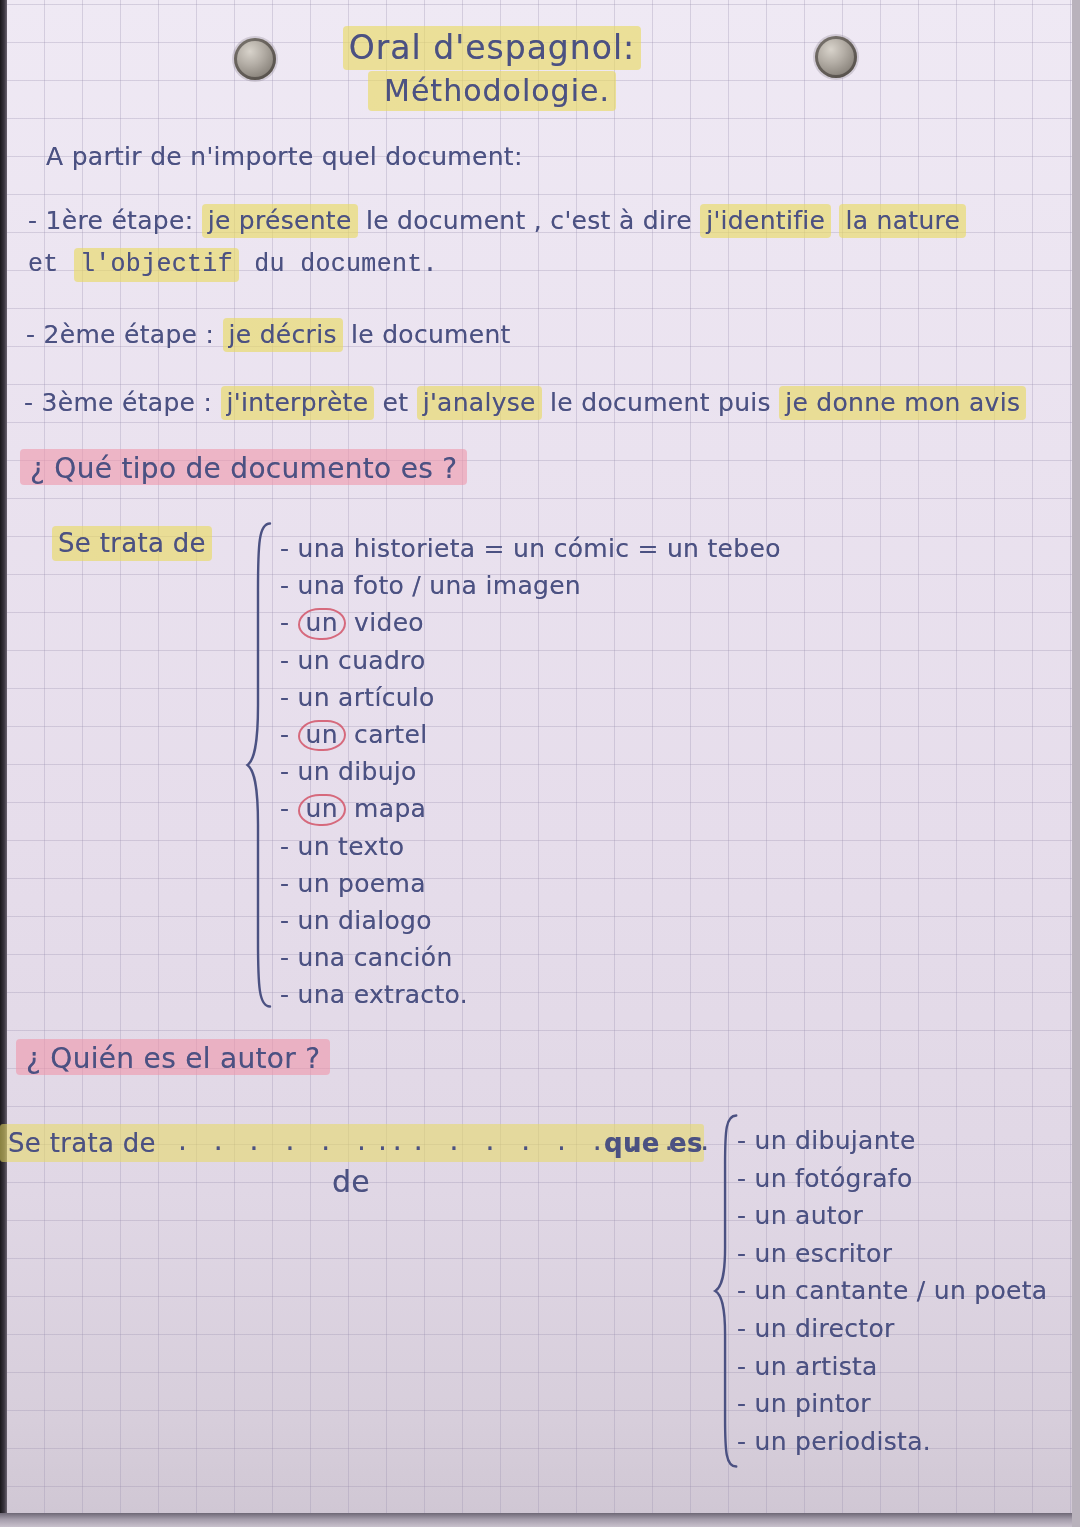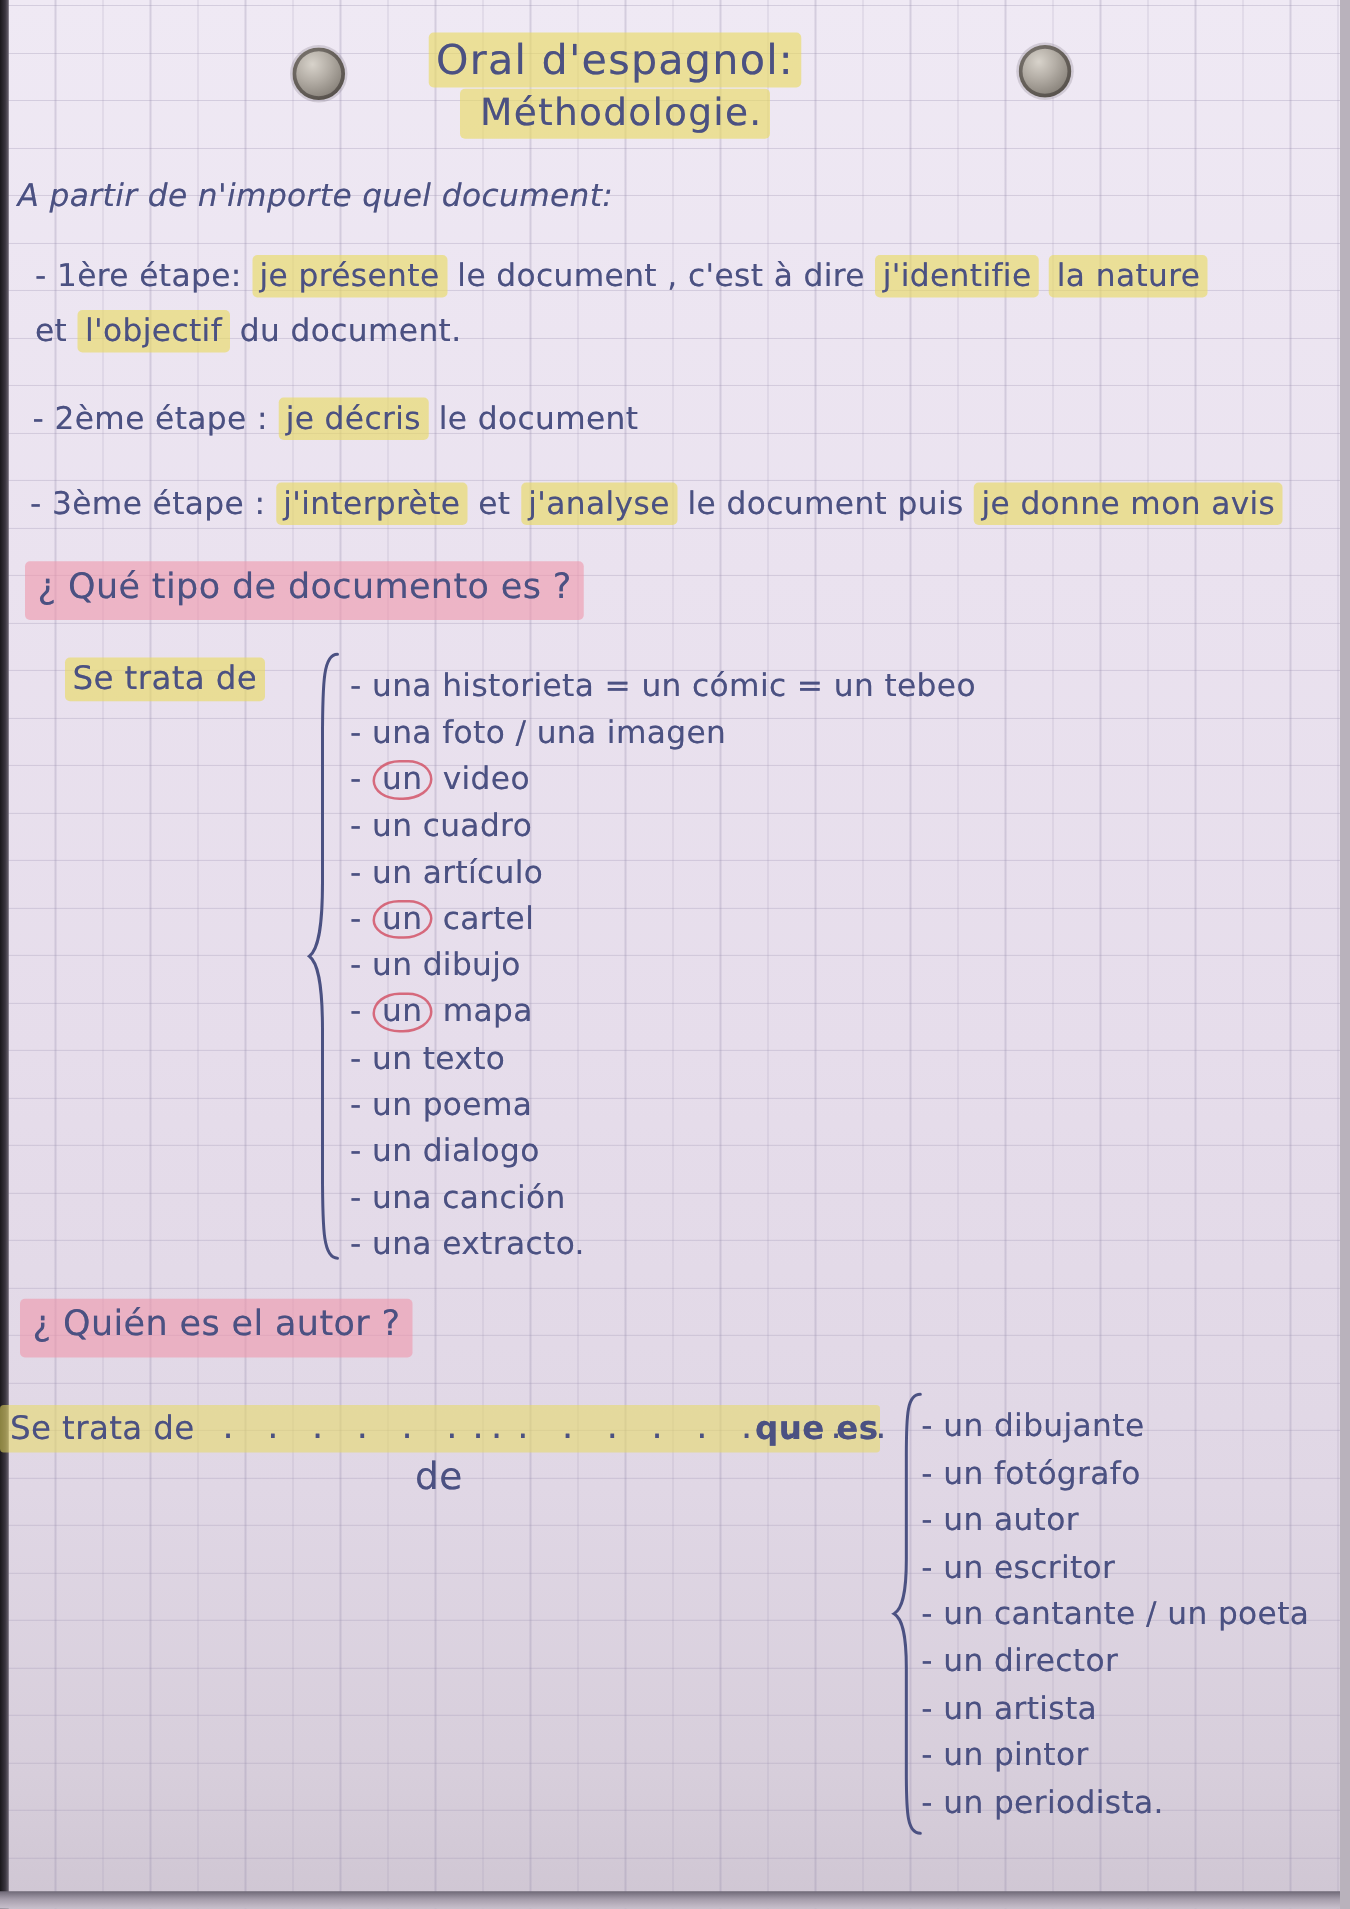--- a/index.html
+++ b/index.html
@@ -21,21 +21,21 @@
   .hole{position:absolute;width:42px;height:42px;border-radius:50%;
     background:radial-gradient(circle at 38% 32%,#d8d3cb 0%,#b4aea6 35%,#8b857d 70%,#5f5a54 100%);
     box-shadow:inset 0 0 0 3px rgba(55,50,46,.55), 0 0 0 2px rgba(120,110,125,.25);}
   .hole-left{left:234px;top:38px;}
   .hole-right{left:815px;top:36px;}
 
   .ink{color:#4b5182;text-shadow:0 0 .5px rgba(75,81,130,.55);}
   .line{position:absolute;white-space:nowrap;font-size:25px;letter-spacing:.3px;}
   .heading{font-size:28px;}
   .hl-y{background:rgba(232,218,96,.62);padding:2px 6px 3px;border-radius:4px;}
-  .hl-p{background:rgba(240,148,168,.58);padding:3px 10px 11px;border-radius:4px;}
+  .hl-p{background:rgba(240,148,168,.58);padding:3px 10px 0;border-radius:4px;}
   .title-wrap{position:absolute;left:318px;top:28px;width:348px;text-align:center;}
   .title-1{font-size:33px;letter-spacing:1px;}
   .title-2{font-size:30px;letter-spacing:1px;display:inline-block;margin-top:4px;padding-left:16px;}
 
   .circled{border:2.5px solid rgba(210,85,105,.85);border-radius:50% 45% 55% 50%/60% 55% 60% 55%;
     padding:0 6px 1px;display:inline-block;line-height:1.05;}
 
   .doc-list{position:absolute;left:268px;top:534px;margin-left:12px;}
   .doc-list .item{height:37.2px;font-size:25px;letter-spacing:.3px;white-space:nowrap;}
   .authors-list{position:absolute;left:737px;top:1126px;}
@@ -55,26 +55,26 @@
   <div class="edge-left"></div>
   <div class="edge-bottom"></div>
   <div class="hole hole-left"></div>
   <div class="hole hole-right"></div>
 
   <div class="title-wrap ink">
     <span class="title-1 hl-y">Oral d'espagnol:</span><br>
     <span class="title-2 hl-y">Méthodologie.</span>
   </div>
 
-  <div class="line ink" style="left:14px;top:142px;font-style:italic;">A partir de n'importe quel document:</div>
+  <div class="line ink" style="left:46px;top:142px;">A partir de n'importe quel document:</div>
 
   <div class="line ink" style="left:28px;top:206px;">
     <span>- 1ère étape: </span><span class="hl-y">je présente</span><span> le document , c'est à dire </span><span class="hl-y">j'identifie</span><span> </span><span class="hl-y">la nature</span>
   </div>
-  <div class="line ink" style="left:28px;top:250px;">
+  <div class="line ink" style="left:28px;top:250px;font-family:Liberation Mono, monospace;">
     <span>et </span><span class="hl-y">l'objectif</span><span> du document.</span>
   </div>
 
   <div class="line ink" style="left:26px;top:320px;">
     <span>- 2ème étape : </span><span class="hl-y">je décris</span><span> le document</span>
   </div>
 
   <div class="line ink" style="left:24px;top:388px;">
     <span>- 3ème étape : </span><span class="hl-y">j'interprète</span><span> et </span><span class="hl-y">j'analyse</span><span> le document puis </span><span class="hl-y">je donne mon avis</span>
   </div>

